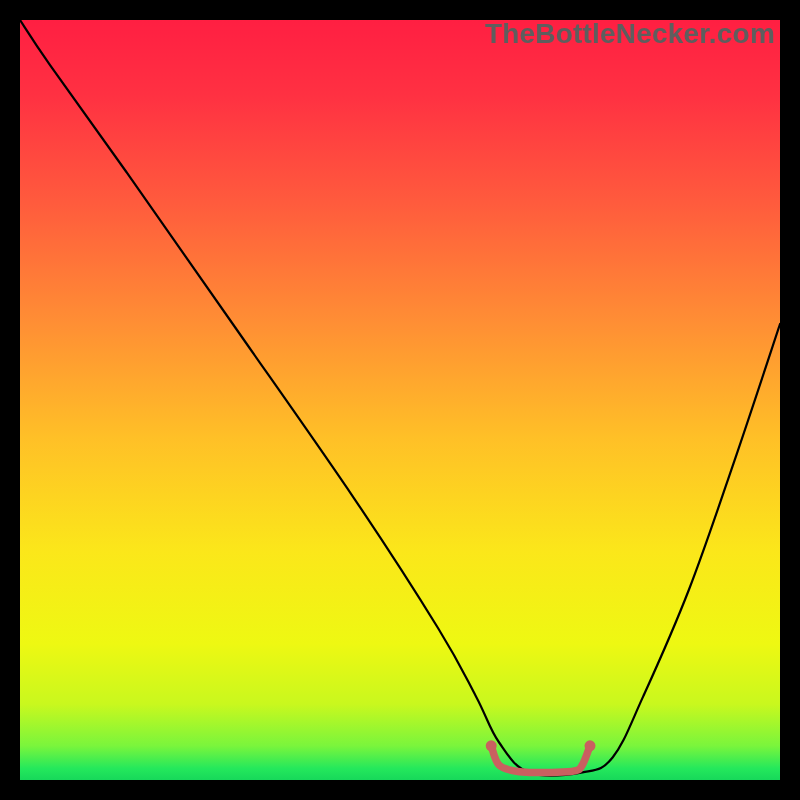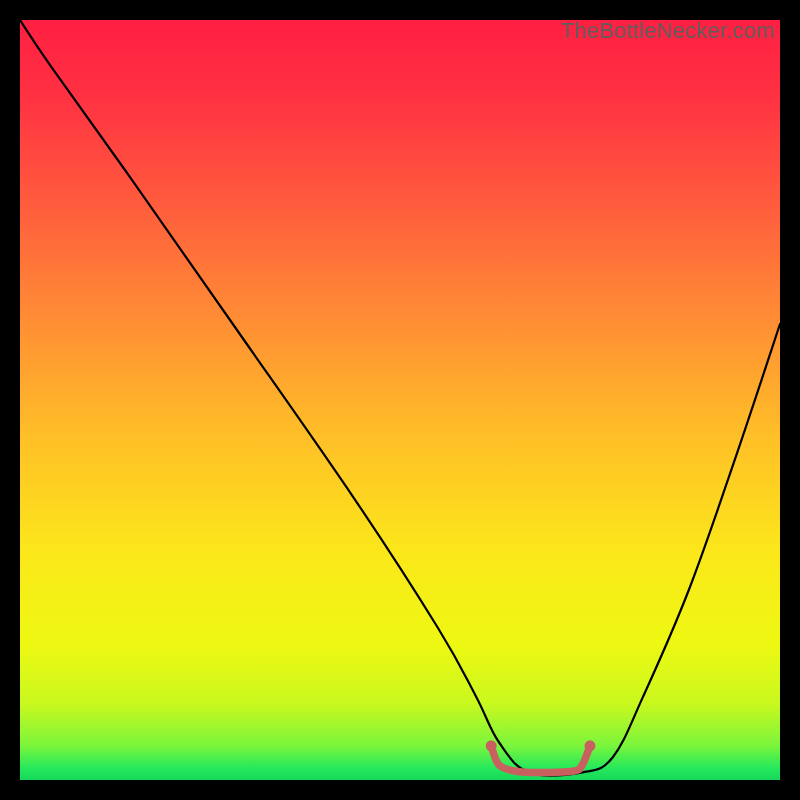--- a/index.html
+++ b/index.html
@@ -24,22 +24,22 @@
     left: 0;
     top: 0;
     width: 760px;
     height: 760px;
   }
   .watermark {
     position: absolute;
     top: -2px;
     right: 5px;
     color: #5e5e5e;
-    font-size: 22px;
-    font-weight: 400;
+    font-size: 28px;
+    font-weight: 700;
     letter-spacing: 0.2px;
   }
   .curve-svg {
     position: absolute;
     left: 0;
     top: 0;
     width: 760px;
     height: 760px;
   }
 </style>

